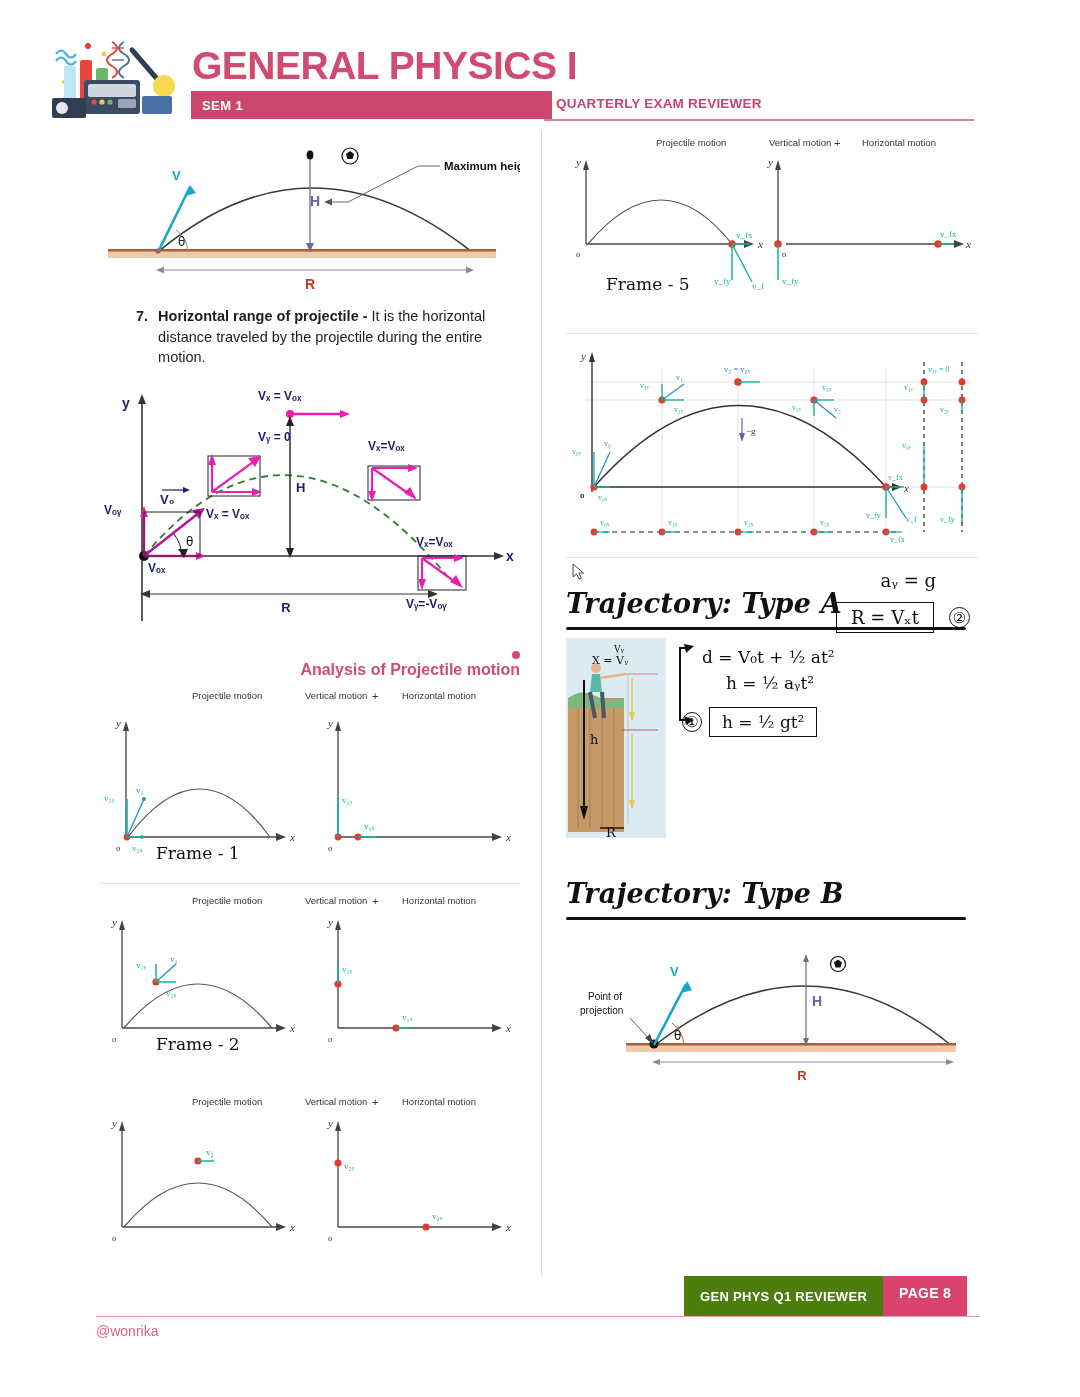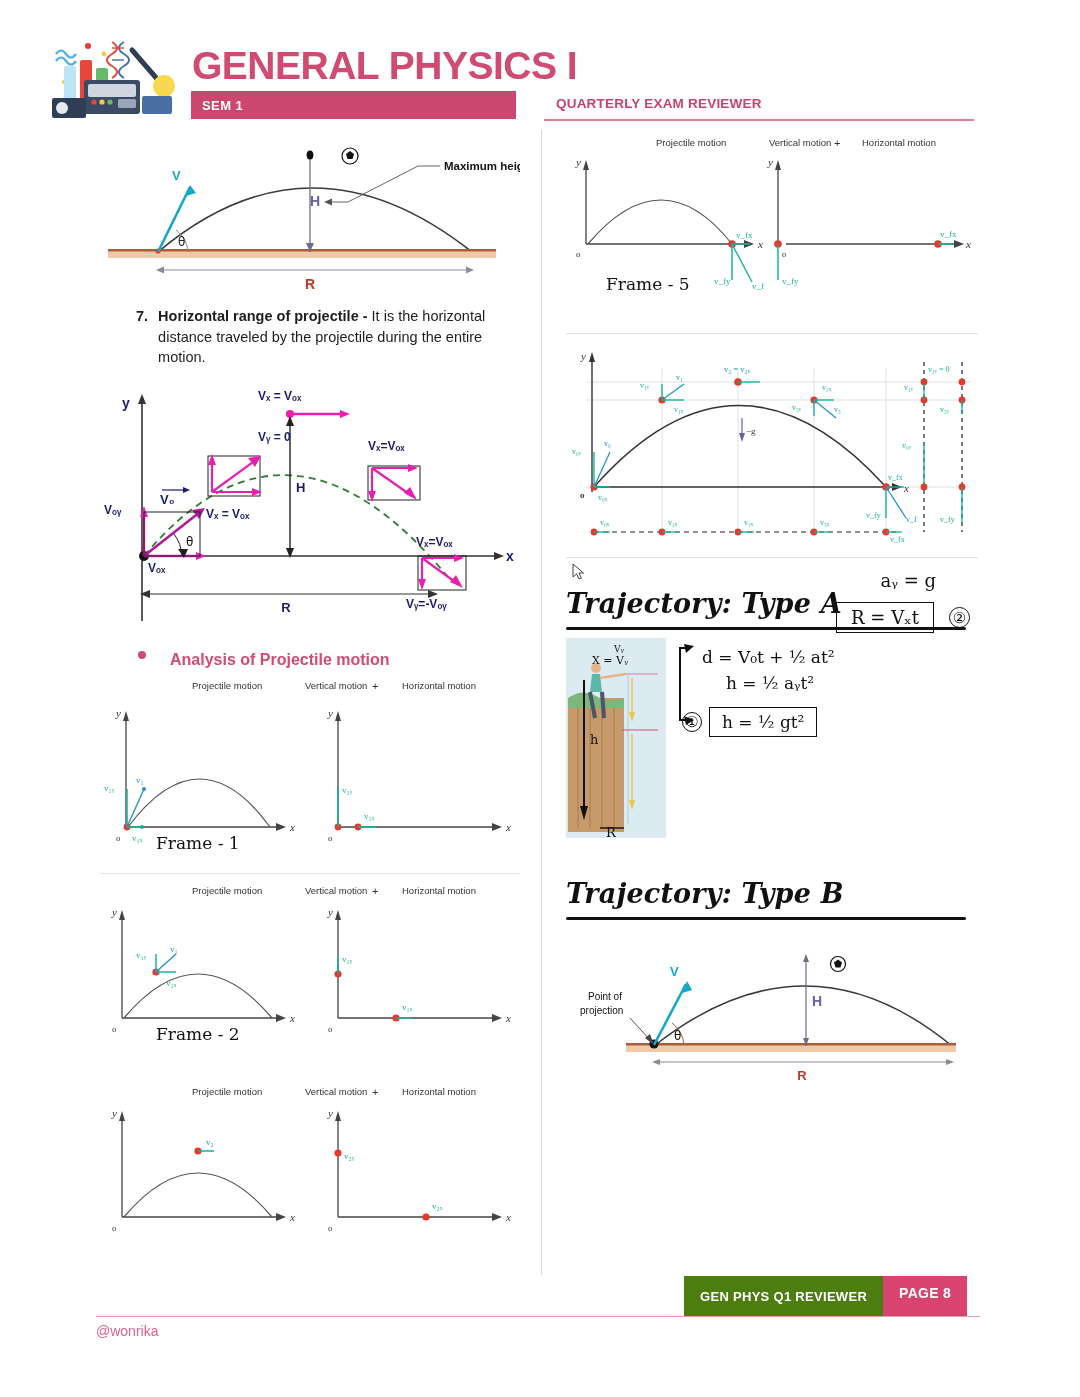--- a/index.html
+++ b/index.html
@@ -14,21 +14,21 @@
 
   
   .header { position:absolute; left:0; top:0; width:1080px; height:128px; }
   .sci-art { position:absolute; left:48px; top:36px; width:140px; height:86px; }
   .title {
     position:absolute; left:192px; top:44px;
     font-size:39px; font-weight:bold; letter-spacing:-0.5px;
     color:#d04a72; font-family:"Liberation Sans", sans-serif;
   }
   .sem-bar {
-    position:absolute; left:191px; top:91px; width:325px; height:28px;
+    position:absolute; left:191px; top:91px; width:361px; height:28px;
     background:#cc4770;
   }
   .sem-bar span {
     color:#ffffff; font-size:13px; font-weight:bold; letter-spacing:.4px;
     position:absolute; left:11px; top:7px;
   }
   .qer {
     position:absolute; left:556px; top:96px;
     color:#c9446c; font-size:13.5px; font-weight:bold; letter-spacing:.2px;
   }
@@ -55,22 +55,23 @@
     display:flex; gap:10px;
     margin:12px 0 0 36px;
     font-size:14.5px; line-height:1.42; color:#1e1e1e;
     max-width:350px;
   }
   .item .num { font-weight:bold; flex:0 0 auto; }
   .item b { font-weight:bold; }
 
   
   .bullet-head {
-    display:flex; align-items:flex-start; gap:24px;
+    display:flex; align-items:flex-end; gap:2px;
     margin:20px 0 6px 38px;
+    flex-direction:column;
   }
   .bullet-dot { width:8px; height:8px; border-radius:50%; background:#d34a72; }
   .bullet-head .txt { color:#d34a72; font-size:16px; font-weight:bold; }
 
   
   .hand-h {
     font-family:"DejaVu Serif", serif;
     font-weight:bold; font-size:27px; color:#111;
     letter-spacing:.2px; font-style:italic;
   }

